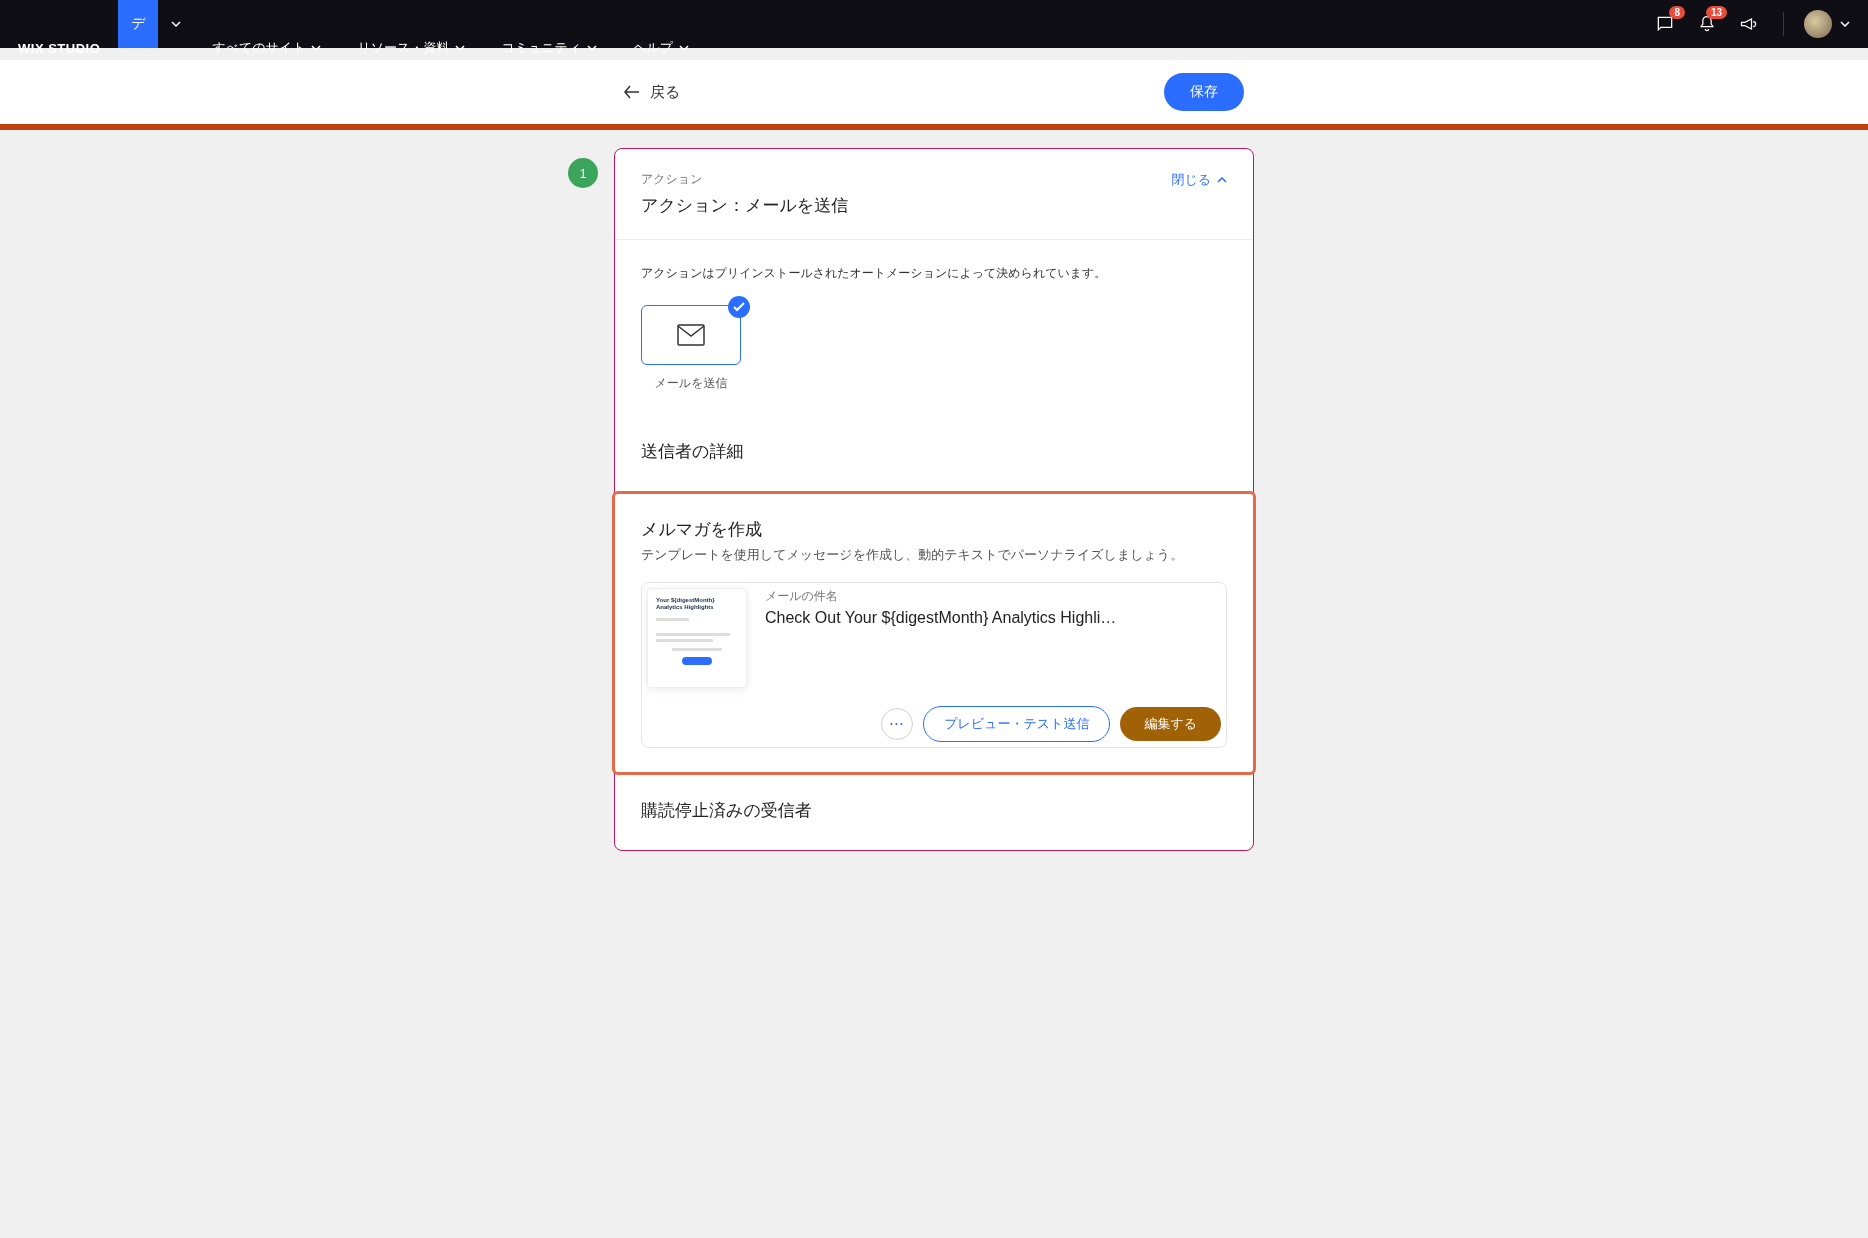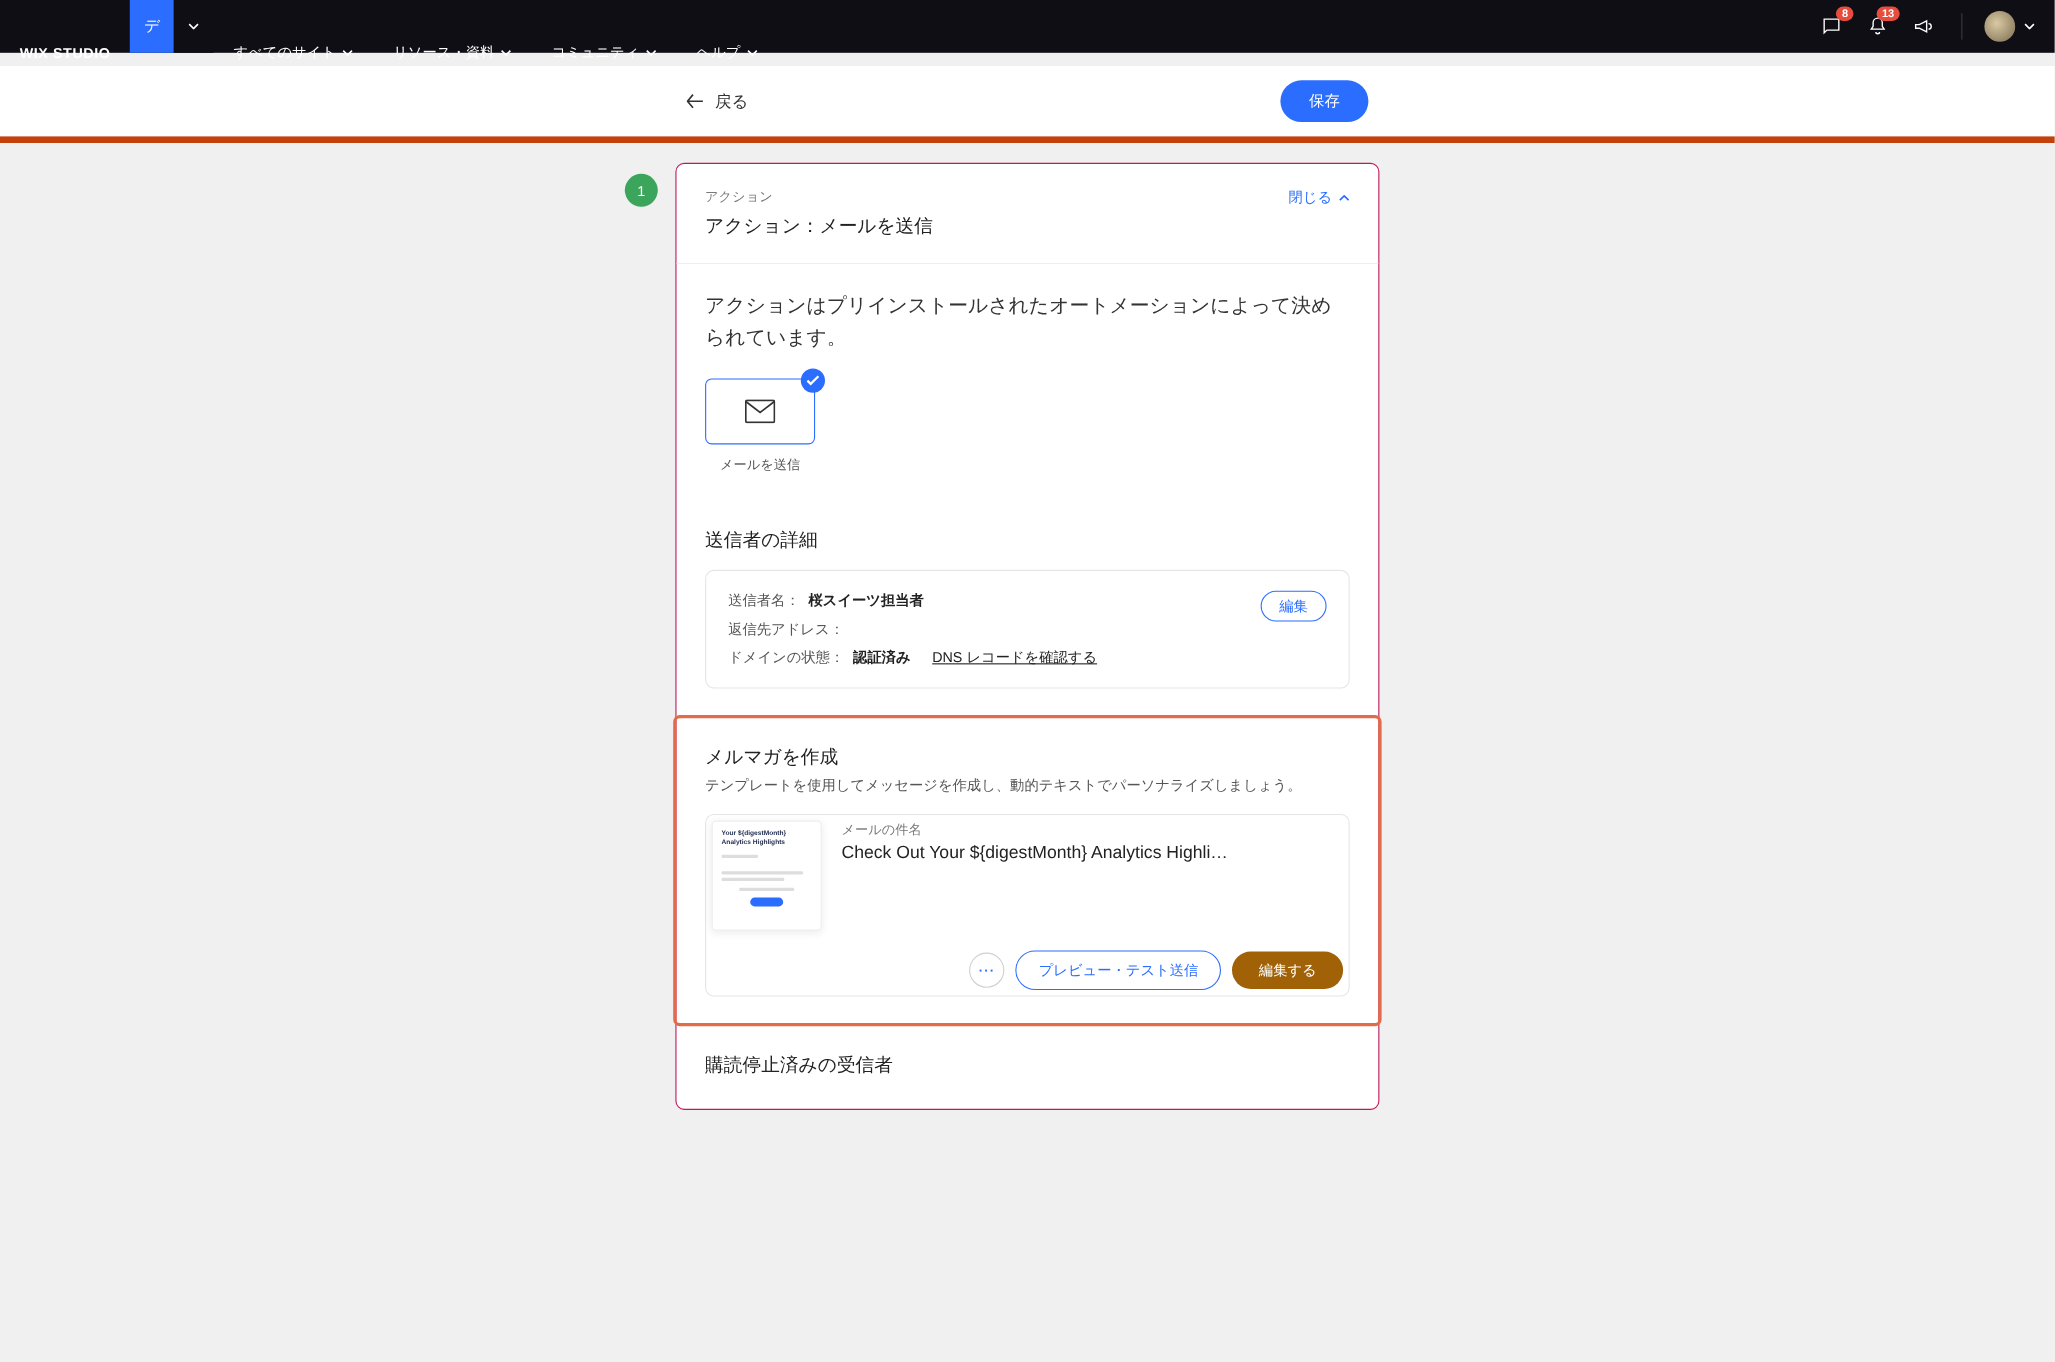--- a/index.html
+++ b/index.html
@@ -30,21 +30,21 @@
   
   .card { background:#fff; border-radius:8px; border:1px solid #be185d; }
   .card-head { display:flex; justify-content:space-between; align-items:flex-start; padding: 22px 26px 22px 26px; }
   .eyebrow { font-size:12px; color:#777; margin-bottom:6px; }
   .card-title { font-size:17px; color:#222; font-weight:500; }
   .close-link { color:#2b6eff; font-size:13px; display:flex; align-items:center; gap:6px; cursor:pointer; }
   
   .card-divider { border:none; border-top:1px solid #eee; }
   
   .card-body { padding: 24px 26px; }
-  .body-text { font-size:18px; color:#333; line-height:1.6; margin-bottom: 22px; }
+  .body-text { font-size:12px; color:#333; line-height:1.6; margin-bottom: 22px; }
   
   .action-tile-wrap { display:inline-block; text-align:center; }
   .action-tile { width:100px; height:60px; border:1.5px solid #2b6eff; border-radius:6px; display:flex; align-items:center; justify-content:center; position:relative; }
   .check-badge { position:absolute; top:-10px; right:-10px; width:22px; height:22px; border-radius:50%; background:#2b6eff; display:flex; align-items:center; justify-content:center; }
   .action-tile-label { font-size:12px; color:#555; margin-top:10px; display:block; }
   
   .section { padding: 24px 26px; }
   .section-title { font-size:17px; font-weight:500; color:#222; margin-bottom: 4px; }
   .section-sub { font-size:13px; color:#555; line-height:1.6; }
   
@@ -187,39 +187,20 @@
                 <rect x="1" y="1" width="26" height="20" rx="1" stroke="#333" stroke-width="1.5" fill="none"></rect>
                 <path d="M1 2l13 10L27 2" stroke="#333" stroke-width="1.5" fill="none"></path>
               </svg>
           </div>
           <span class="action-tile-label">メールを送信</span>
         </div>
       </div>
 
       <div class="section">
         <div class="section-title">送信者の詳細</div>
-        <div class="sender-box">
-          <div>
-            <div class="kv-row">
-              <span>送信者名：</span>
-              <span class="v">桜スイーツ担当者</span>
-            </div>
-            <div class="kv-row">
-              <span>返信先アドレス：</span>
-              <span class="v"> </span>
-            </div>
-            <div class="kv-row">
-              <span>ドメインの状態：</span>
-              <span class="v">認証済み</span>
-              &nbsp;
-              <span class="dns-link">DNS レコードを確認する</span>
-            </div>
-          </div>
-          <button class="edit-pill">編集</button>
-        </div>
       </div>
 
       <div class="highlight-section">
         <div class="section">
           <div class="section-title">メルマガを作成</div>
           <div class="section-sub">テンプレートを使用してメッセージを作成し、動的テキストでパーソナライズしましょう。</div>
 
           <div class="email-card">
             <div class="email-card-top">
               <div class="thumb">

